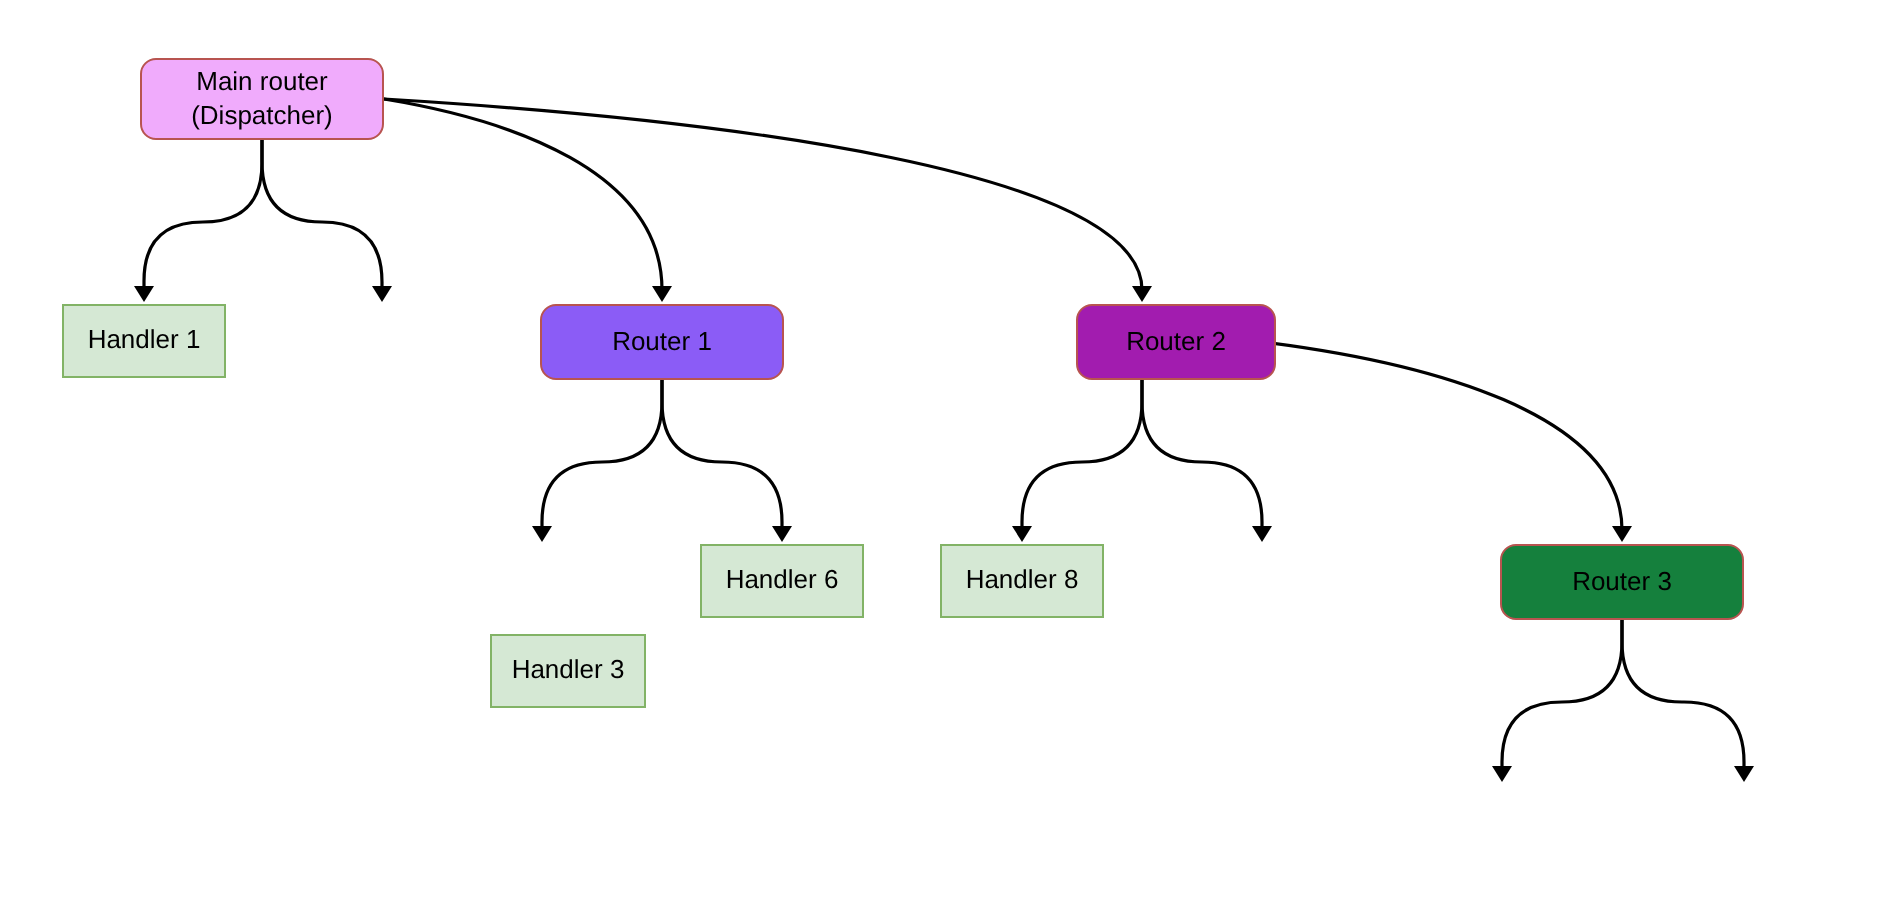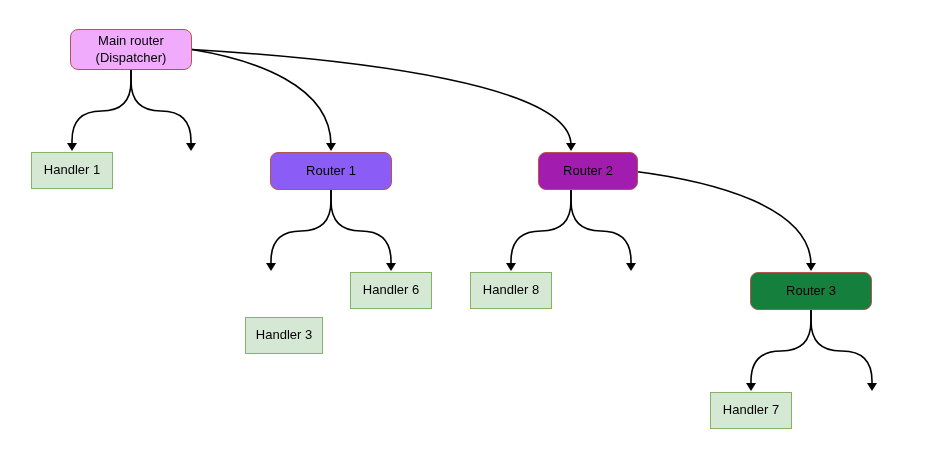--- a/index.html
+++ b/index.html
@@ -87,14 +87,13 @@
 
 <div class="node router" style="left: 70px; top: 29px; width: 122px; height: 41px; background: #f0abfc; border-color: rgb(184, 84, 80);">Main router
 (Dispatcher)</div>
     <div class="node handler" style="left: 31px; top: 152px; width: 82px; height: 37px; background: rgb(213, 232, 212); border-color: rgb(130, 179, 102);">Handler 1</div>
     <div class="node router" style="left: 270px; top: 152px; width: 122px; height: 38px; background: #8b5cf6; border-color: rgb(184, 84, 80);">Router 1</div>
     <div class="node router" style="left: 510px; top: 152px; width: 100px; height: 38px; background: #a21caf; border-color: rgb(184, 84, 80); margin-left: 28px;">Router 2</div>
     <div class="node handler" style="left: 245px; top: 272px; width: 78px; height: 37px; background: rgb(213, 232, 212); border-color: rgb(130, 179, 102); margin-top: 45px;">Handler 3</div>
     <div class="node handler" style="left: 350px; top: 272px; width: 82px; height: 37px; background: rgb(213, 232, 212); border-color: rgb(130, 179, 102);">Handler 6</div>
     <div class="node handler" style="left: 470px; top: 272px; width: 82px; height: 37px; background: rgb(213, 232, 212); border-color: rgb(130, 179, 102);">Handler 8</div>
     <div class="node router" style="left: 750px; top: 272px; width: 122px; height: 38px; background: #15803d; border-color: rgb(184, 84, 80);">Router 3</div>
-    <div class="node handler" style="left: 710px; top: 392px; width: 82px; height: 37px; background: rgb(213, 232, 212); border-color: rgb(130, 179, 102);">Handler 7</div>
   </div>
 
 </body></html>

